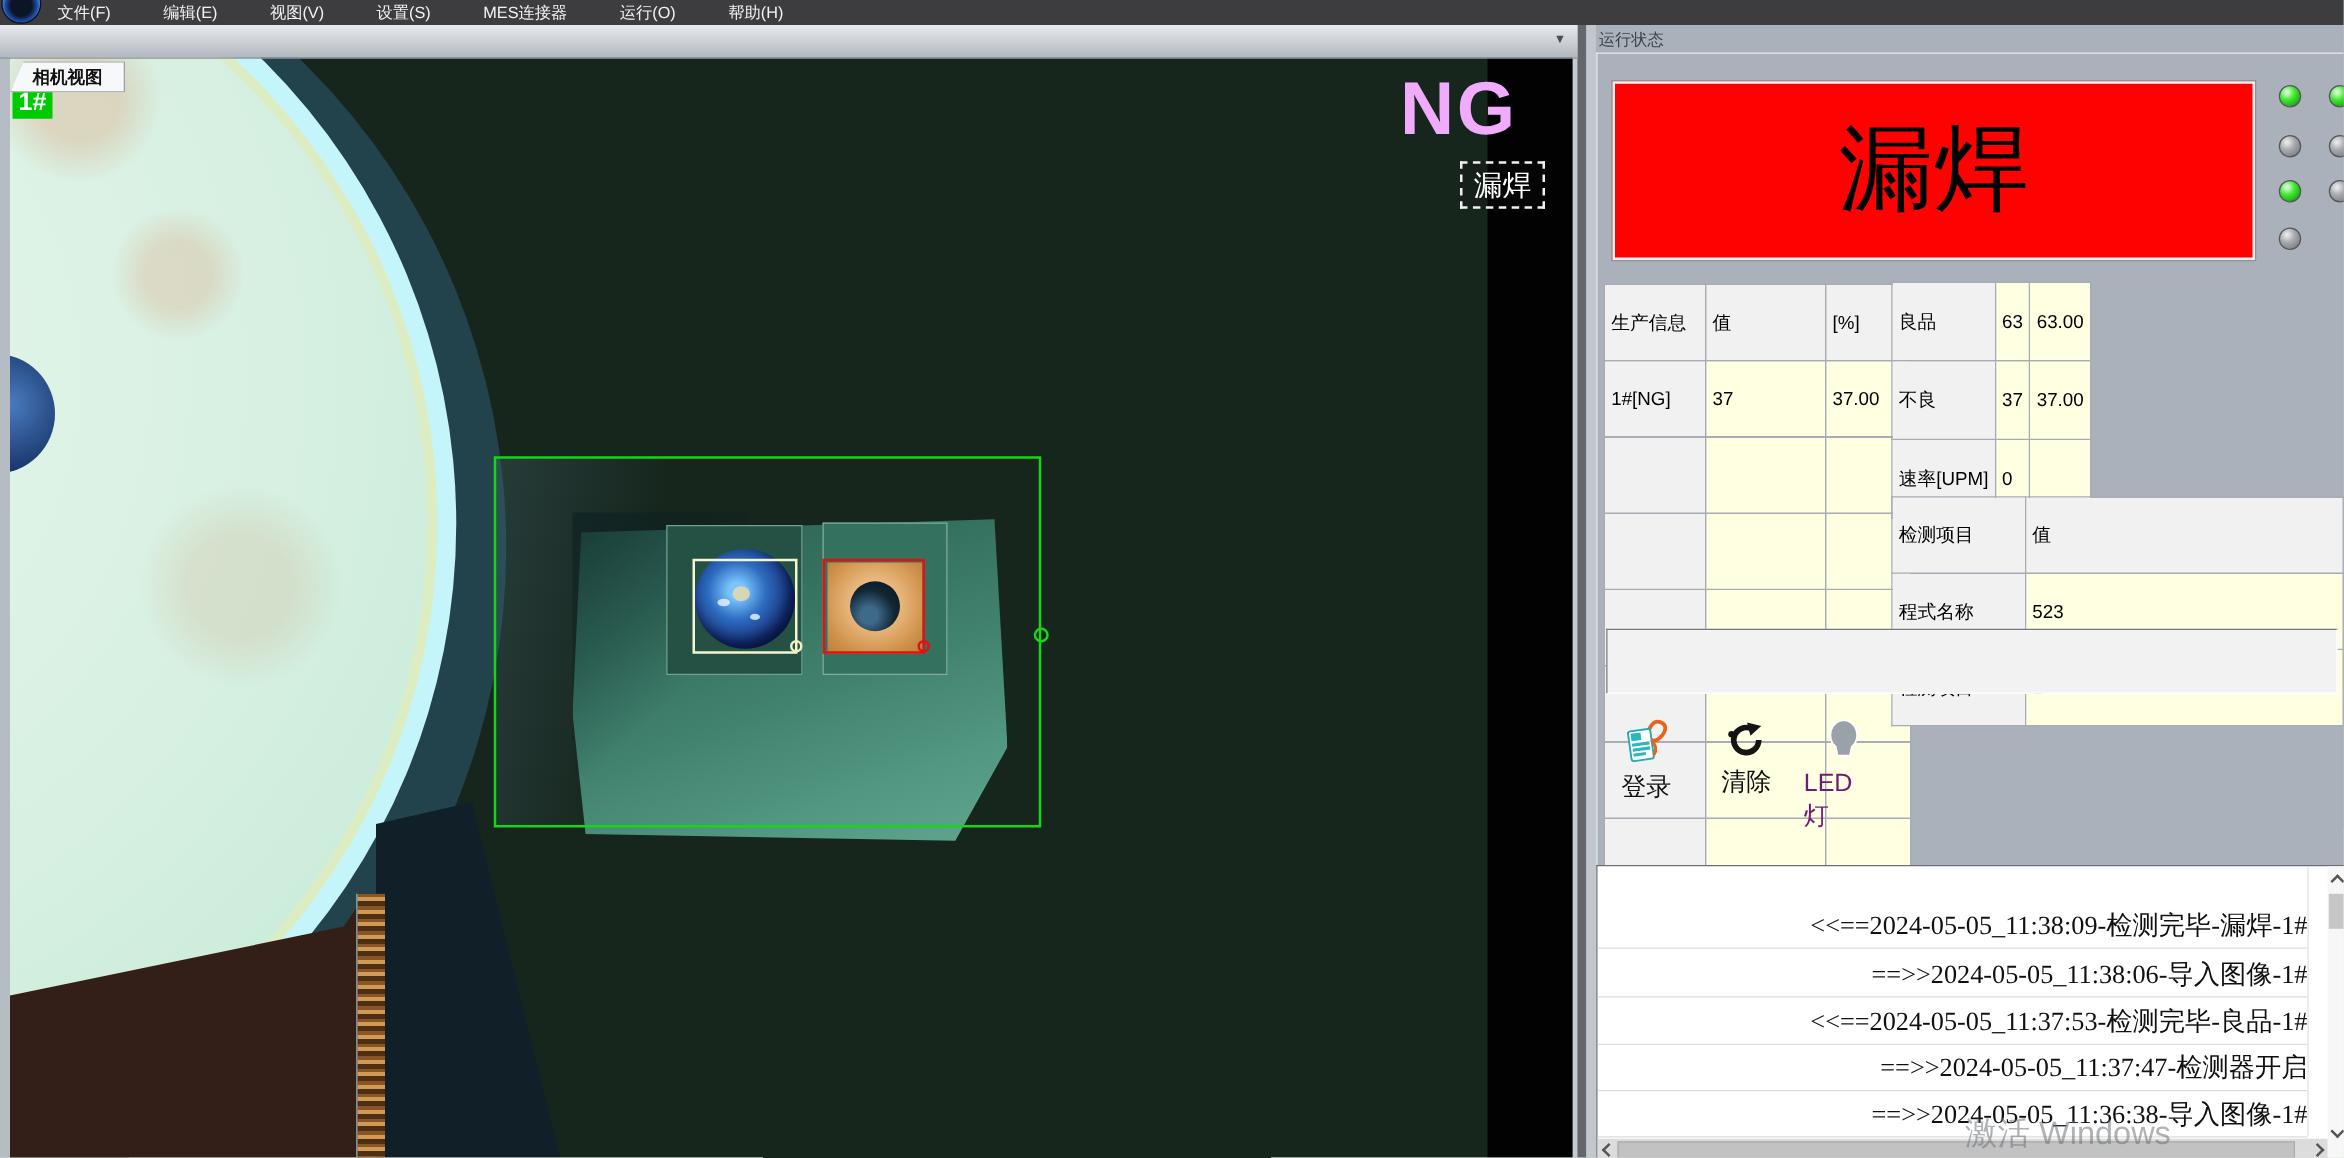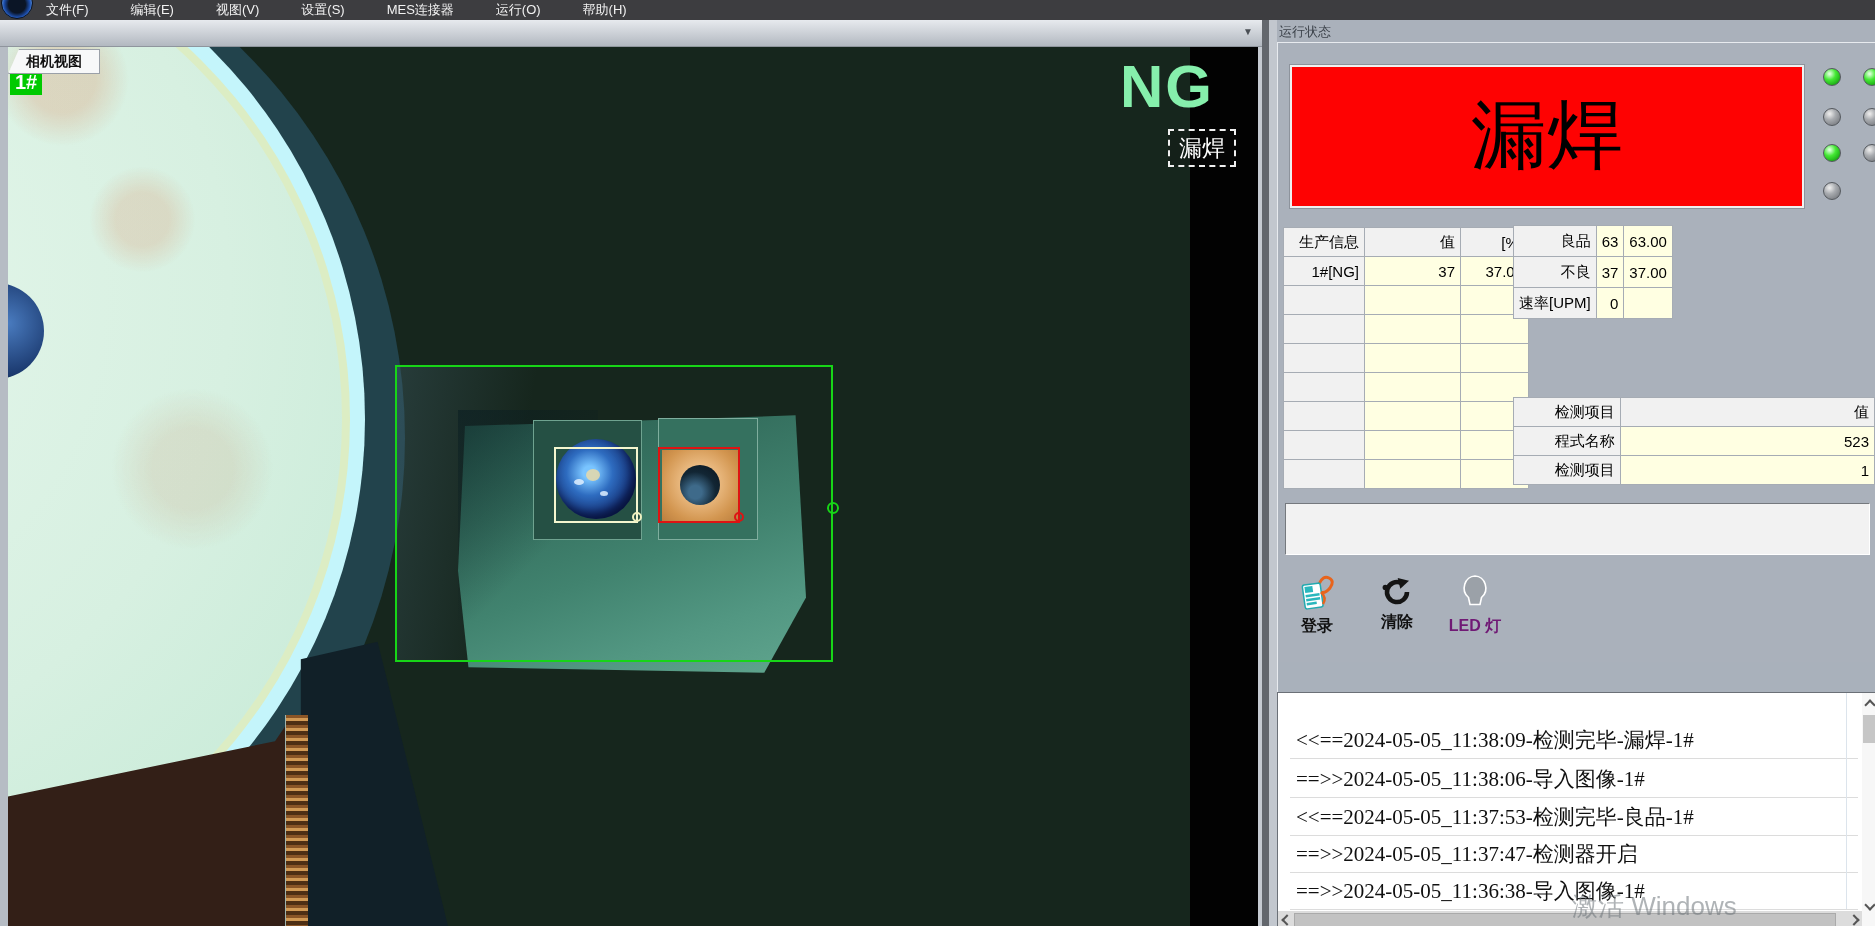--- a/index.html
+++ b/index.html
@@ -71,21 +71,21 @@
   #hole{left:672px;top:419px;width:40px;height:40px;border-radius:50%;
     background:radial-gradient(circle at 38% 68%,#3e6a8a 0 18%,#122634 55%,#0a141d 100%);}
   #redbox{left:650px;top:401px;width:82px;height:76px;border:2px solid #de1313;box-sizing:border-box;}
   .notch{position:absolute;border-radius:50%;box-sizing:border-box;}
   #notch-roi{left:819px;top:456px;width:12px;height:12px;border:2px solid #17d517;}
   #notch-white{left:624px;top:466px;width:10px;height:10px;border:2px solid #eef0c0;}
   #notch-red{left:726px;top:466px;width:10px;height:10px;border:2px solid #de1313;}
 
   #cam-id{left:2px;top:23px;width:32px;height:26px;background:#00ca00;color:#fff;
     font-weight:bold;font-size:20px;display:flex;align-items:center;justify-content:center;}
-  #ng-text{left:1112px;top:6px;color:#86efac;font-size:60px;font-weight:600;
+  #ng-text{left:1112px;top:6px;color:#f0abfc;font-size:60px;font-weight:600;
     font-family:"Liberation Sans",sans-serif;letter-spacing:2px;}
   #defect-tag{left:1160px;top:83px;width:64px;height:34px;border:2px dashed #f0f0f0;
     background:rgba(15,15,15,.25);color:#fff;font-size:23px;font-family:"Liberation Serif",serif;
     display:flex;align-items:center;justify-content:center;}
 
   
   #left-strip{left:0;top:46px;width:8px;height:880px;background:#b6bcc4;}
   #strip1{left:1258px;top:20px;width:4px;height:906px;background:#c6cbd2;}
   #splitter{left:1262px;top:20px;width:7px;height:906px;background:#63676d;}
   #strip2{left:1269px;top:20px;width:8px;height:906px;background:#c2c7ce;}
@@ -97,53 +97,53 @@
   #banner{left:13px;top:45px;width:510px;height:139px;background:#fe0202;border:2px solid #f0f0f0;
     box-shadow:0 0 0 1px #8d939c;display:flex;align-items:center;justify-content:center;
     font-family:"Liberation Serif",serif;font-size:76px;color:#000;}
   .led{position:absolute;width:18px;height:18px;border-radius:50%;border:1px solid #55595e;box-sizing:border-box;}
   .led[data-state="on"]{background:radial-gradient(circle at 35% 30%,#d8ffd6 5%,#44e834 40%,#18a812 80%,#0c7a08 100%);}
   .led[data-state="off"]{background:radial-gradient(circle at 35% 30%,#e8e8e8 5%,#a8abaf 40%,#74777c 90%);}
 
   table.grid{border-collapse:collapse;position:absolute;
     border-top:1px solid #6d737b;border-left:1px solid #6d737b;
     border-right:1px solid #fdfdfd;border-bottom:1px solid #fdfdfd;}
-  table.grid td{border:1px solid #a6acb4;font-size:15px;color:#000;padding:0 5px;
-    white-space:nowrap;overflow:hidden;text-align:right;}
+  table.grid td{border:1px solid #a6acb4;font-size:15px;color:#000;padding:16px 5px;
+    white-space:nowrap;overflow:hidden;}
   td.lab{background:#f1f1f1;}
   td.val{background:#ffffe2;}
   #prod-table{left:6px;top:207px;}
   #prod-table td{height:28px;}
   #stats-table{left:236px;top:205px;}
   #stats-table td{height:30px;}
   #run-table{left:236px;top:377px;}
   #run-table td{height:28px;}
 
   #empty-box{left:8px;top:483px;width:583px;height:50px;background:#f2f2f2;
     border-top:1px solid #75797e;border-left:1px solid #75797e;
     border-bottom:1px solid #fff;border-right:1px solid #fff;}
 
   .toolbtn{position:absolute;display:flex;flex-direction:column;align-items:center;width:64px;cursor:pointer;}
-  .toolbtn .lbl{font-size:16px;color:#111;margin-top:4px;font-weight:bold;}
+  .toolbtn .lbl{font-size:20px;color:#111;margin-top:4px;}
   .toolbtn .lbl.dim{color:#701a75;}
   #btn-stop{left:470px;top:550px;width:120px;height:79px;background:#f8736e;border:2px solid #111;
     box-sizing:border-box;display:flex;flex-direction:column;align-items:center;justify-content:center;
     padding-left:22px;cursor:pointer;font-family:"Liberation Serif",serif;}
   #btn-stop .l1{font-size:20px;color:#111;line-height:22px;}
   #btn-stop .l2{font-size:20px;color:#111;line-height:22px;font-family:"Liberation Mono",monospace;}
 
   
   #tabstrip{left:0;top:644px;width:598px;height:26px;}
 
   
   #logbox{left:0;top:672px;width:598px;height:234px;background:#fff;
     border-top:1px solid #6b7077;border-left:1px solid #6b7077;overflow:hidden;}
-  .logrow{position:absolute;left:12px;width:568px;height:38px;line-height:38px;
+  .logrow{position:absolute;left:0;width:568px;height:38px;line-height:38px;
     border-bottom:1px solid #dcdcdc;padding-left:6px;box-sizing:border-box;
-    font-family:"Liberation Serif",serif;font-size:21px;color:#101010;white-space:nowrap;cursor:default;}
+    font-family:"Liberation Serif",serif;font-size:21px;color:#101010;white-space:nowrap;cursor:default;text-align:right;}
   #log-colline{left:568px;top:0;width:1px;height:216px;background:#dce4ec;}
   #vscroll{left:584px;top:0;width:14px;height:234px;background:#f7f7f7;}
   #vthumb{left:585px;top:22px;width:12px;height:28px;background:#c6c6c6;}
   #hscroll{left:0;top:218px;width:584px;height:16px;background:#dcdcdc;}
   #hthumb{left:16px;top:220px;width:540px;height:12px;background:#c2c2c2;border:1px solid #aaa;}
   .chev{position:absolute;width:6px;height:6px;border-left:2px solid #555;border-bottom:2px solid #555;}
   .chev.up{transform:rotate(135deg);}
   .chev.down{transform:rotate(-45deg);}
   .chev.left{transform:rotate(45deg);}
   .chev.right{transform:rotate(225deg);}

